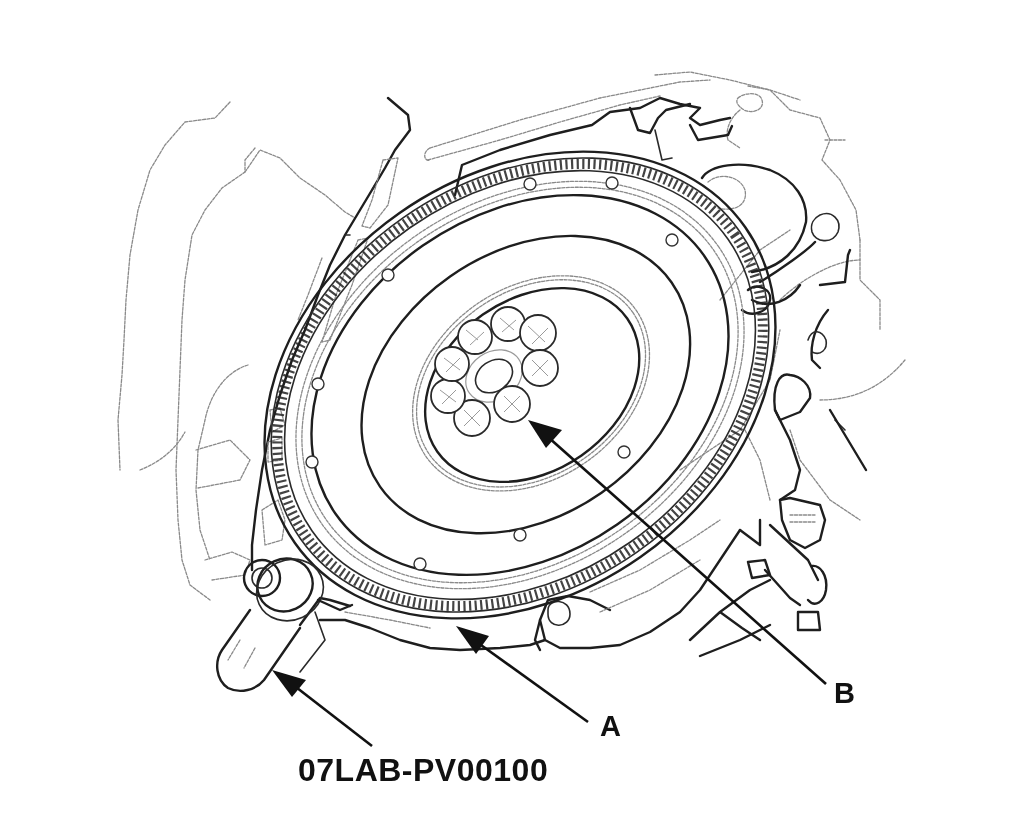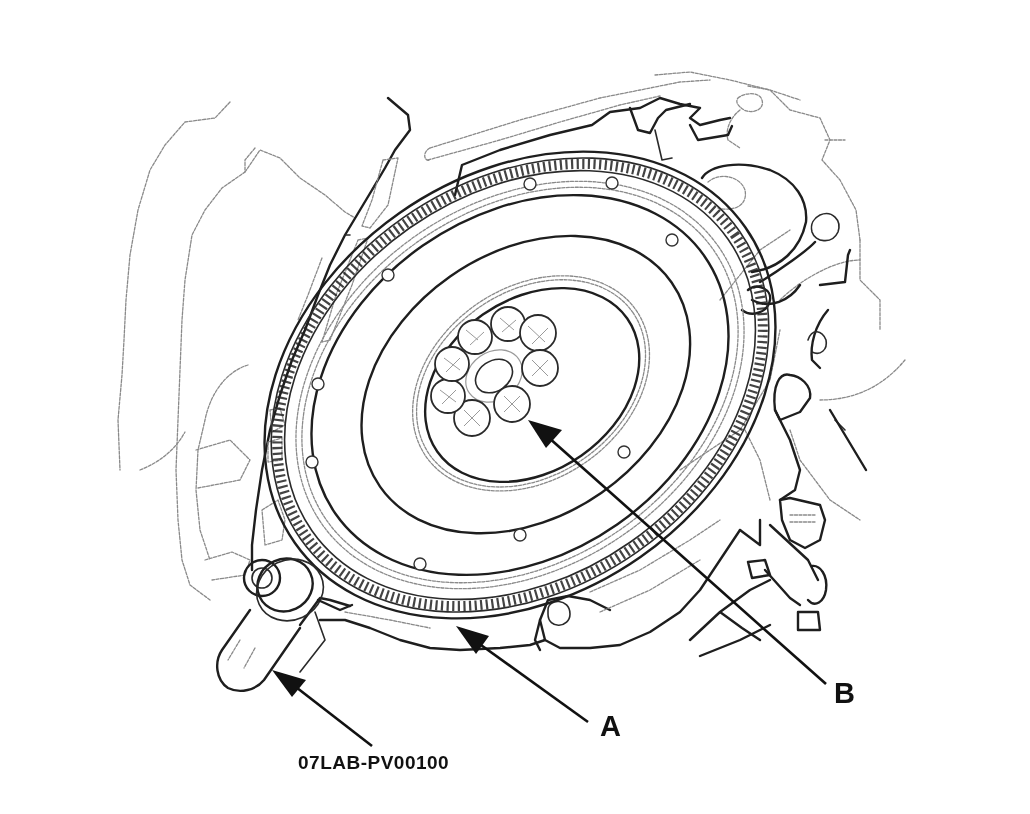--- a/index.html
+++ b/index.html
@@ -1,19 +1,19 @@
 <!DOCTYPE html>
 <html><head>
 <meta charset="utf-8">
 <style>
   html, body { margin: 0; padding: 0; background: #ffffff; }
   body { width: 1030px; height: 814px; overflow: hidden; position: relative; font-family: "Liberation Sans", sans-serif; }
   #figure { position: absolute; left: 0; top: 0; width: 1030px; height: 814px; }
   .callout { position: absolute; font-family: "Liberation Sans", sans-serif; font-weight: bold; color: #111111; letter-spacing: 0.5px; }
-  #label-tool { left: 298px; top: 752px; font-size: 19px; }
+  #label-tool { left: 298px; top: 752px; font-size: 32px; }
   #label-a { left: 600px; top: 710px; font-size: 29px; }
   #label-b { left: 834px; top: 677px; font-size: 29px; }
   .solid { fill: none; stroke: #1e1e1e; stroke-width: 2.4; stroke-linecap: round; stroke-linejoin: round; }
   .solid-thin { fill: none; stroke: #2a2a2a; stroke-width: 1.6; stroke-linecap: round; stroke-linejoin: round; }
   .ghost { fill: none; stroke: #8a8a8a; stroke-width: 1.3; stroke-dasharray: 3 1.5; stroke-linecap: round; stroke-linejoin: round; }
   .ghost-solid { fill: none; stroke: #9a9a9a; stroke-width: 1.2; }
   .leader { stroke: #111111; stroke-width: 2.6; fill: none; }
   .arrowhead { fill: #111111; }
   .bolt { fill: #ffffff; stroke: #2a2a2a; stroke-width: 1.8; }
   .bolt-detail { fill: none; stroke: #9a9a9a; stroke-width: 1; }

